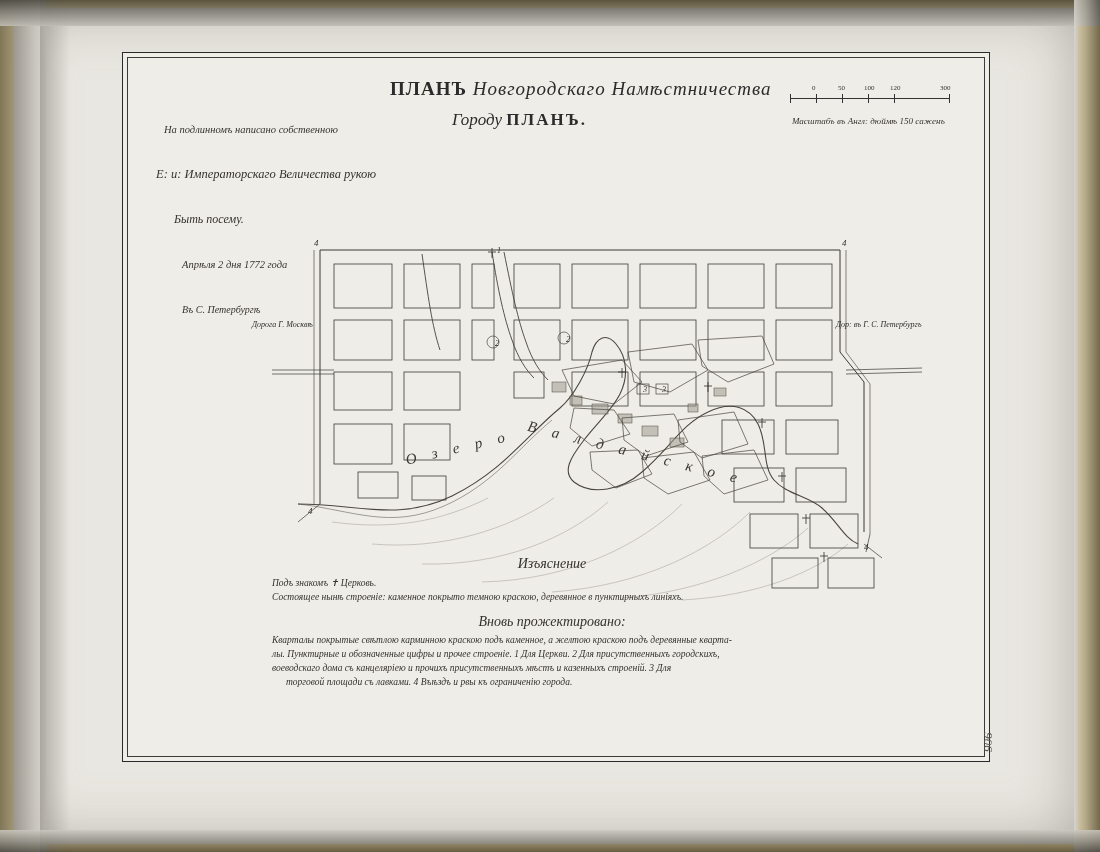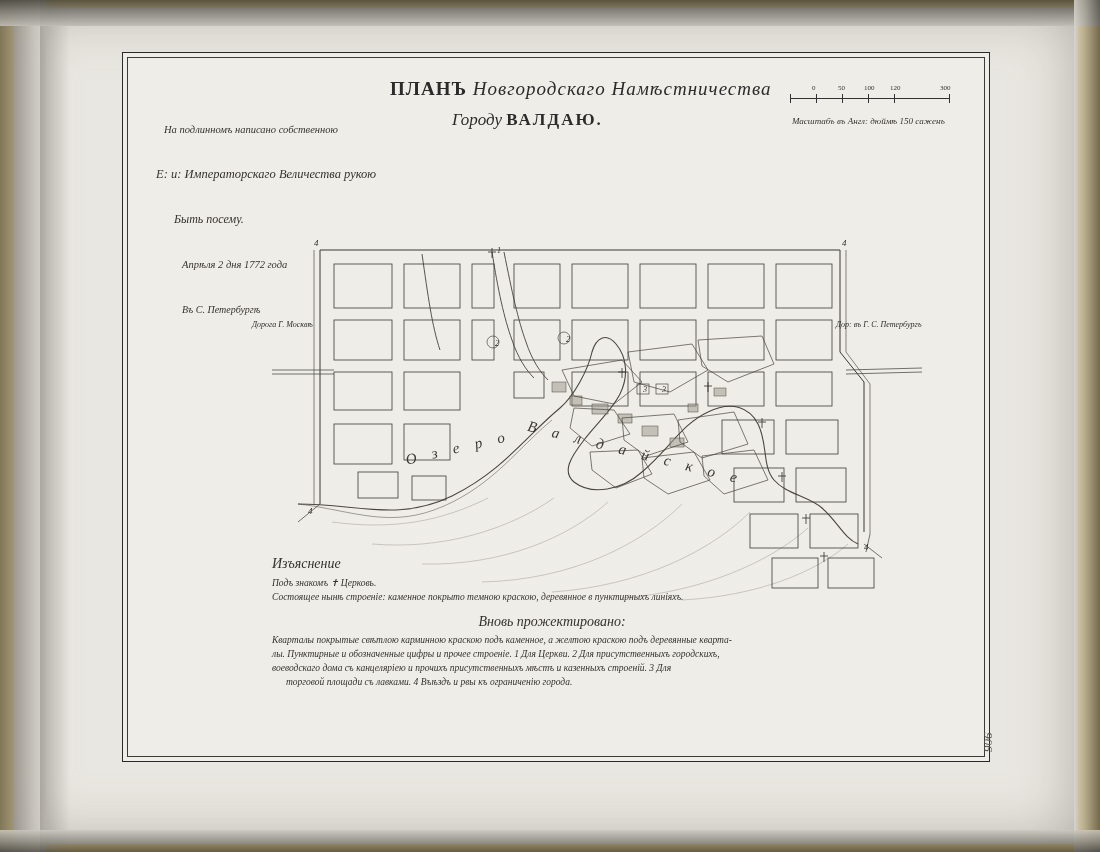--- a/index.html
+++ b/index.html
@@ -74,21 +74,21 @@
   
   #road-left{left:252px;top:320px;font-size:8px;font-style:italic;}
   #road-right{left:836px;top:320px;font-size:8px;font-style:italic;}
   
   #lake1{left:404px;top:452px;font-size:15px;font-style:italic;letter-spacing:6px;color:#3a3833;
          transform:rotate(-13deg);transform-origin:left top;}
   #lake2{left:530px;top:418px;font-size:15px;font-style:italic;letter-spacing:6px;color:#3a3833;
          transform:rotate(14deg);transform-origin:left top;}
   
   #legend{position:absolute;left:272px;top:556px;width:560px;color:#33312d;}
-  #legend .head{text-align:left;font-size:14px;font-style:italic;margin-bottom:4px;}
+  #legend .head{text-align:center;font-size:14px;font-style:italic;margin-bottom:4px;}
   #legend .line{font-size:9.5px;font-style:italic;line-height:14px;}
   #legend .head2{text-align:center;font-size:14px;font-style:italic;margin:10px 0 3px 0;}
   #legend .ind{padding-left:14px;}
   
   #pageno{position:absolute;left:980px;top:752px;font-size:13px;color:#55524c;
           font-style:italic;transform:rotate(-90deg);transform-origin:left top;}
   
   .smudge{position:absolute;border-radius:50%;background:#b9b4a8;opacity:.18;filter:blur(7px);}
   svg{display:block;}
 </style>
@@ -106,21 +106,21 @@
 
   <div class="smudge" style="left:240px;top:640px;width:180px;height:70px;"></div>
   <div class="smudge" style="left:700px;top:180px;width:160px;height:60px;"></div>
   <div class="smudge" style="left:140px;top:300px;width:120px;height:120px;"></div>
 
   <div id="frame">
     <div id="frame-inner"></div>
   </div>
 
   <div class="txt" id="title1"><span class="plain">ПЛАНЪ</span> <span class="cur">Новгородскаго Намѣстничества</span></div>
-  <div class="txt" id="title2"><span class="cur">Городу</span> <span class="plain">ВАЛДАЮ.</span></div>
+  <div class="txt" id="title2"><span class="cur">Городу</span> <span class="plain">ПЛАНЪ.</span></div>
 
   <div class="txt" id="note">
     <div class="l1">На подлинномъ написано собственною</div>
     <div class="l2">Е: и: Императорскаго Величества рукою</div>
     <div class="l3">Быть посему.</div>
     <div class="l4">Апрѣля 2 дня 1772 года</div>
     <div class="l5">Въ С. Петербургѣ</div>
   </div>
 
   <div id="scalebar">

